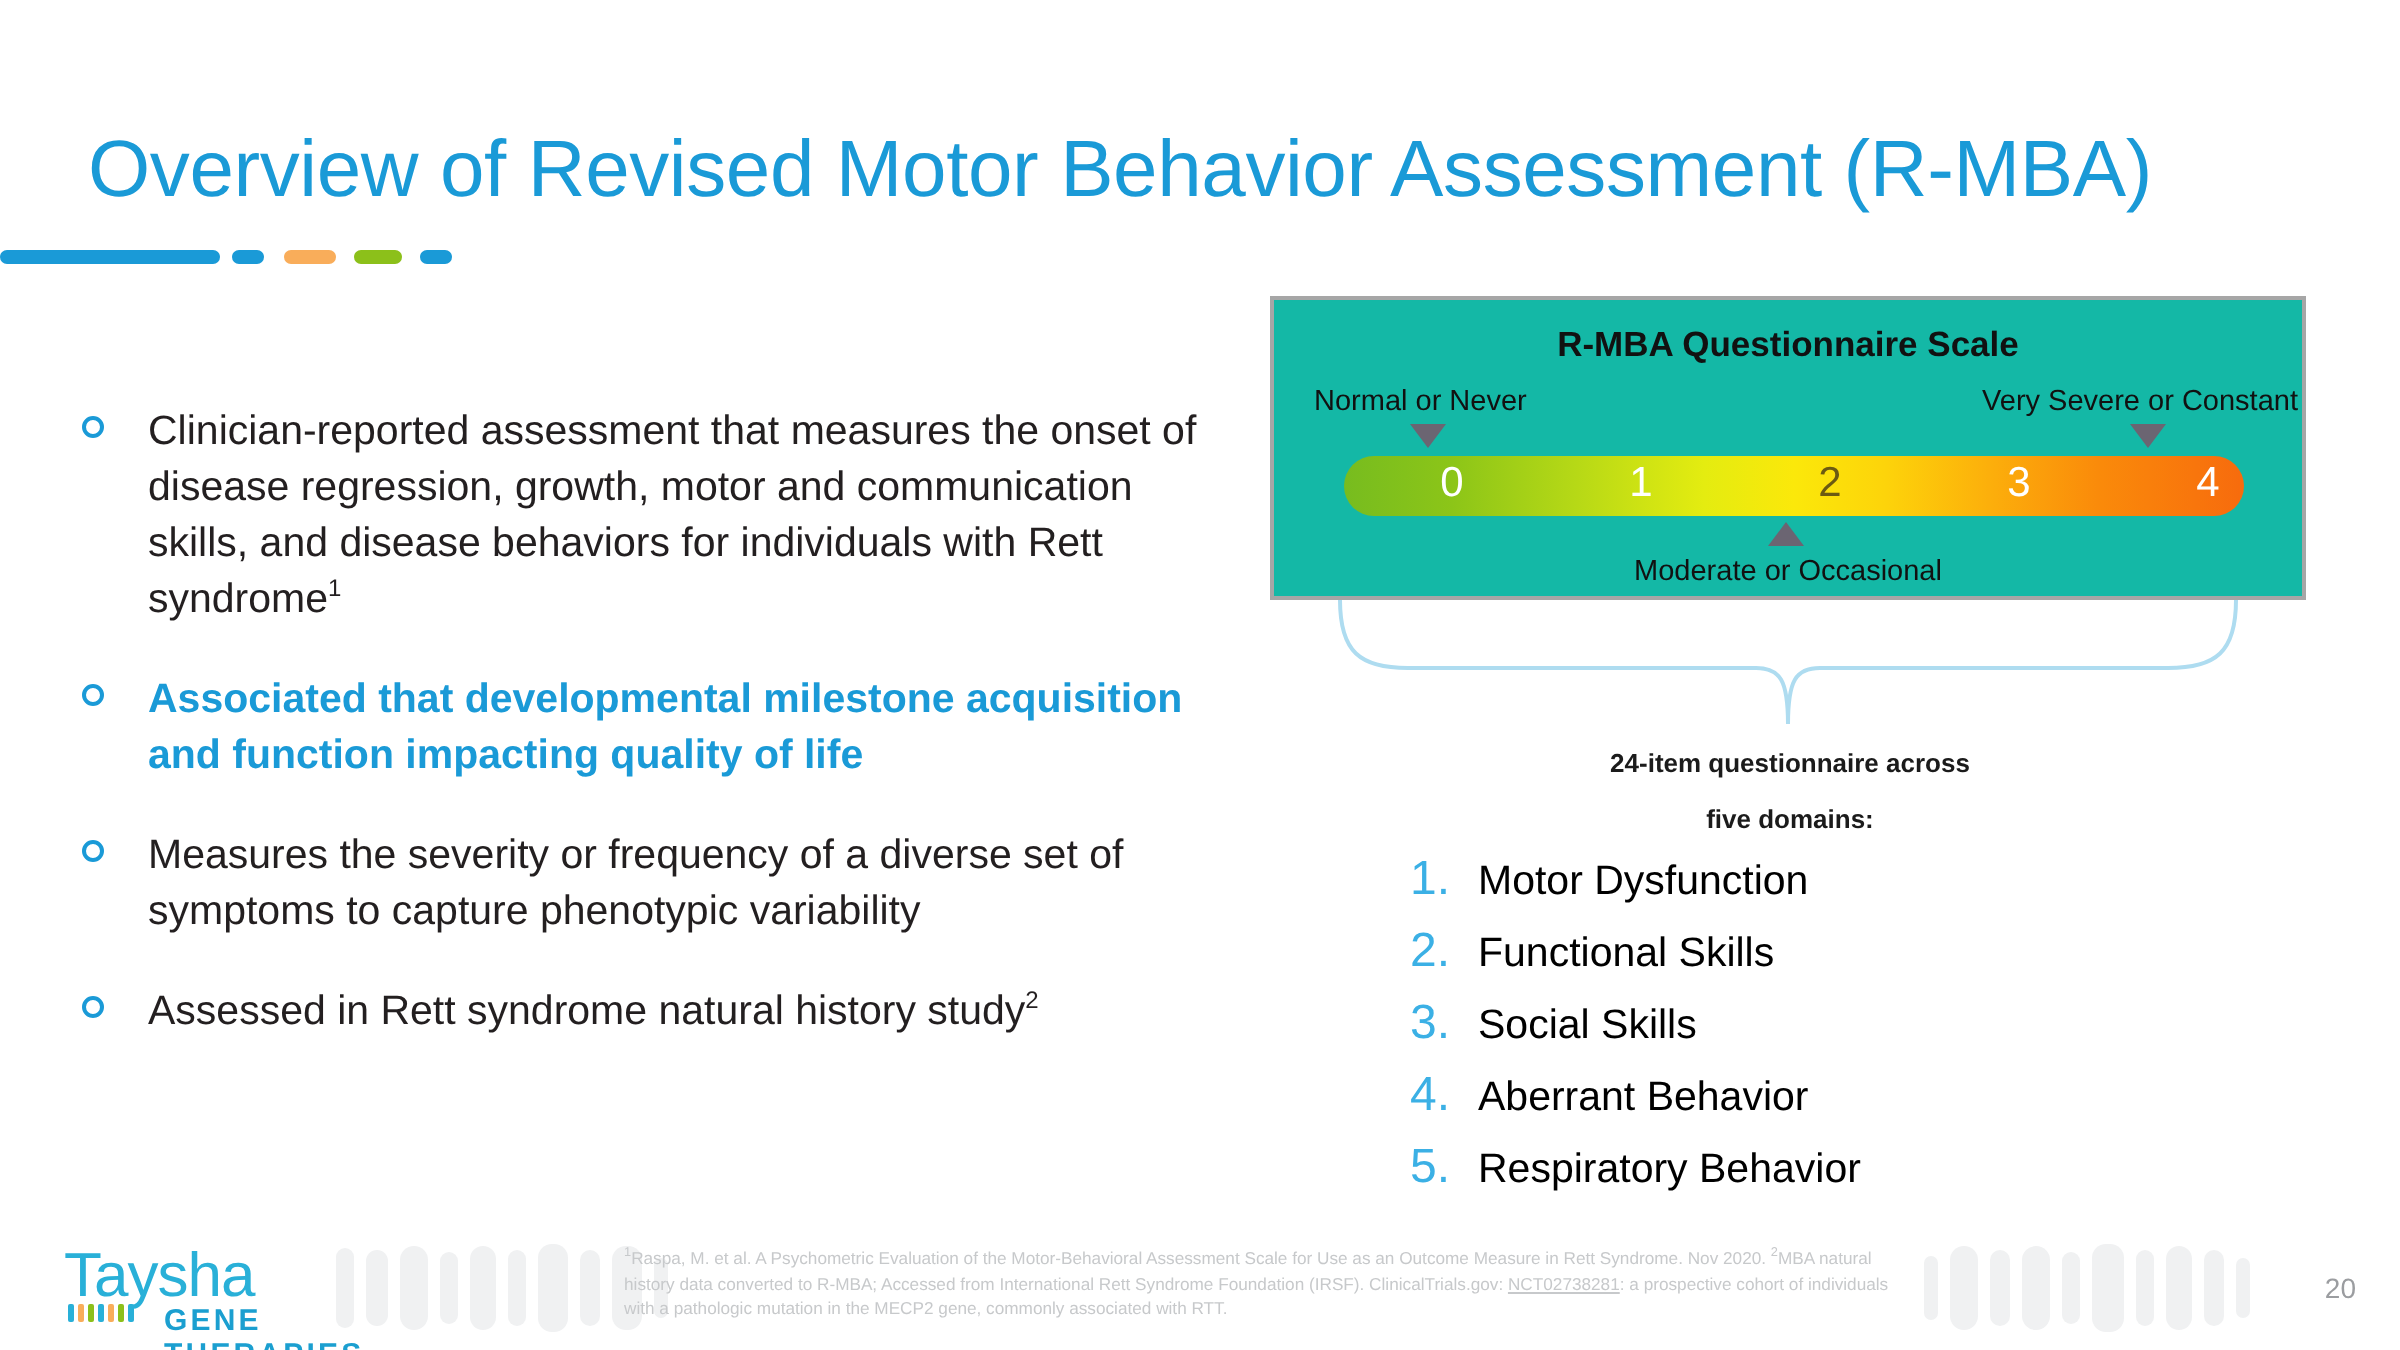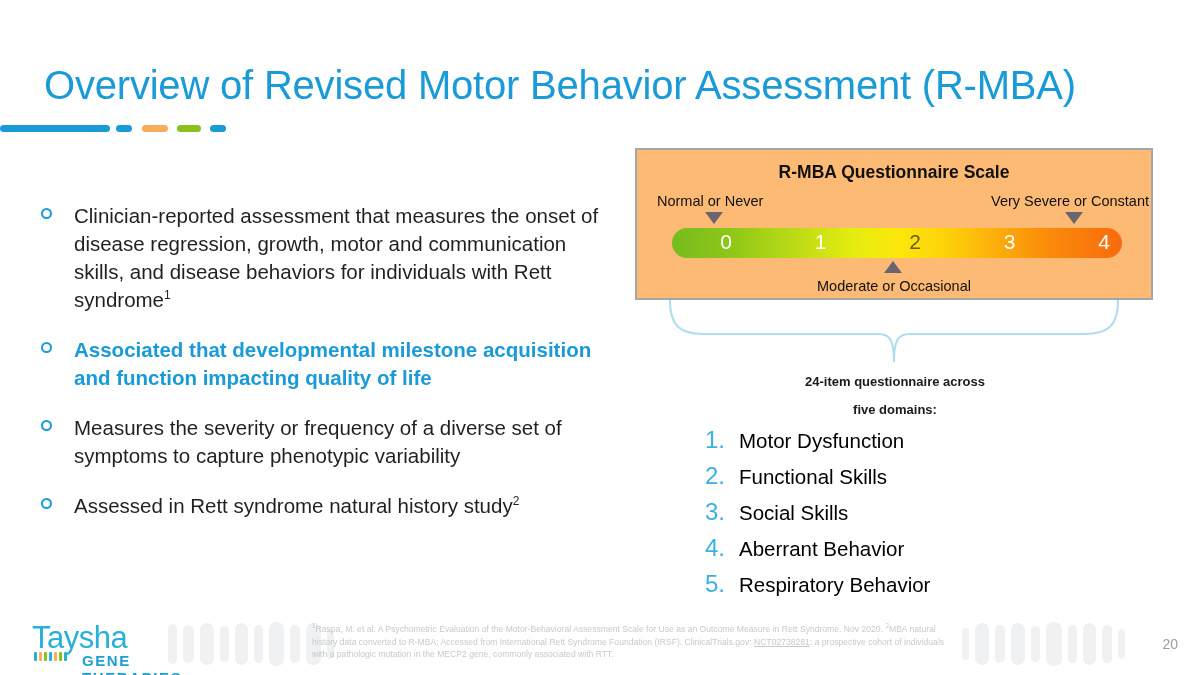--- a/index.html
+++ b/index.html
@@ -34,21 +34,21 @@
   }
   .bullet .txt{
     font-size:20.5px;line-height:28px;color:#231f20;
   }
   .bullet.hl .txt{color:#1a9ad7;font-weight:bold;}
   .bullet .txt sup{font-size:12px;vertical-align:super;line-height:0;}
 
   
   .card{
     position:absolute;left:635px;top:148px;width:518px;height:152px;
-    border:2px solid #a6a6a6;background:#fdba74;box-sizing:border-box;
+    border:2px solid #a6a6a6;background:#14b8a6;box-sizing:border-box;
   }
   .card-title{
     position:absolute;top:12px;left:0;width:100%;text-align:center;
     font-size:17.5px;font-weight:bold;color:#111;
   }
   .lbl{position:absolute;font-size:14.5px;color:#111;white-space:nowrap;}
   .lbl-left{top:43px;left:20px;}
   .lbl-right{top:43px;right:2px;}
   .lbl-bottom{top:128px;left:0;width:100%;text-align:center;}
 

